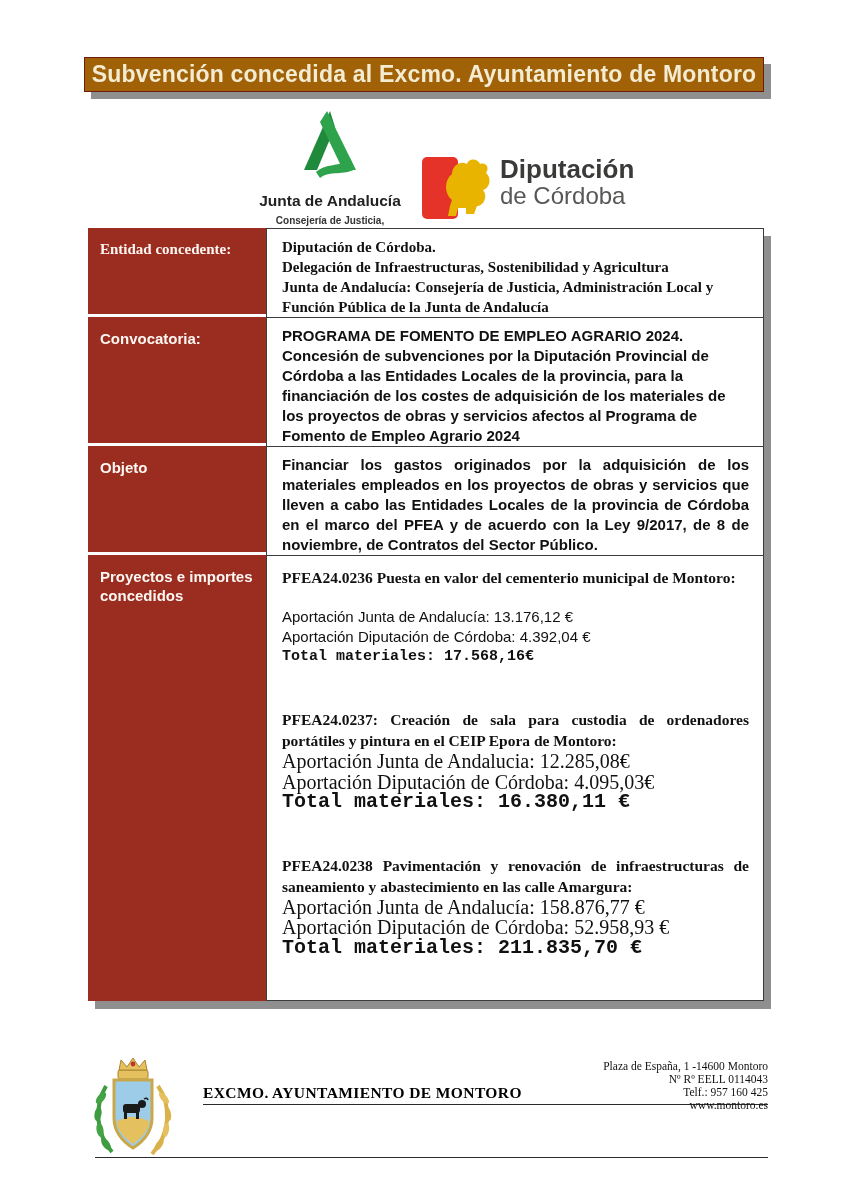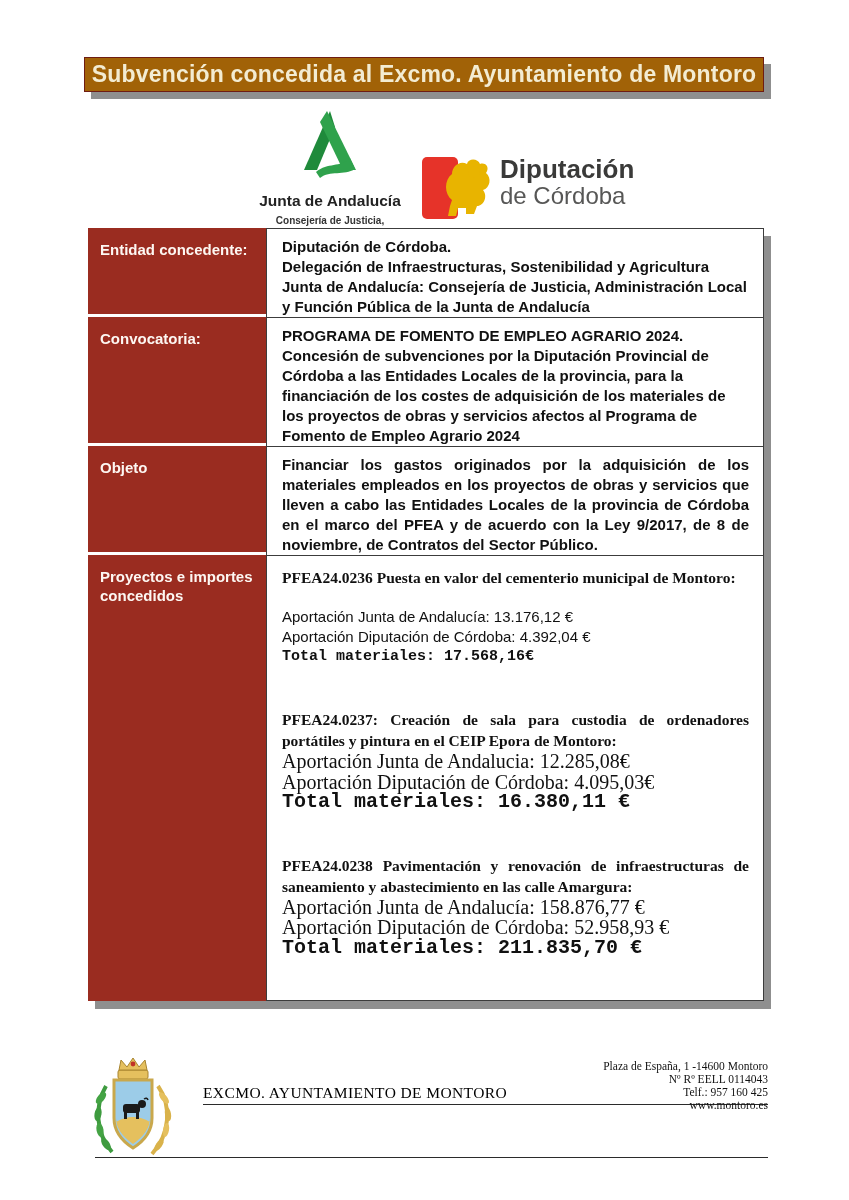--- a/index.html
+++ b/index.html
@@ -39,42 +39,42 @@
     font-weight:bold;font-size:15px;line-height:19px;
     padding:12px 10px 0 12px;border-bottom:3px solid #ffffff;flex:none;
   }
   .trow:last-child .lcell{border-bottom:none;}
   .rcell{
     flex:1;box-sizing:border-box;background:#ffffff;
     border:1px solid #3c3c3c;border-bottom:none;
     padding:8px 14px 0 15px;color:#111;
   }
   .trow:last-child .rcell{border-bottom:1px solid #3c3c3c;}
-  .r1 .lcell,.r1 .rcell{min-height:89px;}
+  .r1 .lcell,.r1 .rcell{min-height:89px;font-family:Liberation Serif, serif;}
   .r2 .lcell,.r2 .rcell{min-height:107px;}
   .r3 .lcell,.r3 .rcell{min-height:105px;}
   .r4 .lcell,.r4 .rcell{min-height:383px;}
   .b-sans{font-weight:bold;font-size:15px;line-height:20px;}
   .just{text-align:justify;}
   
   .project{margin-bottom:42px;}
   .proj-title{
     font-family:"Liberation Serif",serif;font-weight:bold;font-size:15.5px;
     line-height:21px;text-align:justify;
   }
   .p1 .proj-title{margin-bottom:19px;}
   .proj-line{font-size:15px;line-height:20px;}
   .serifline{font-family:"Liberation Serif",serif;font-size:20px;line-height:20.5px;}
   .tot{font-weight:bold;font-family:Liberation Mono, monospace;}
   .r4 .rcell{padding-top:11px;}
   
   .crest{position:absolute;left:92px;top:1056px;z-index:2;}
   .f-head{
     position:absolute;left:203px;top:1084px;font-family:"Liberation Serif",serif;
-    font-weight:normal;font-size:15.5px;letter-spacing:.4px;color:#000;
+    font-weight:bold;font-size:15.5px;letter-spacing:.4px;color:#000;
   }
   .f-rule1{position:absolute;left:203px;top:1104px;width:565px;height:1px;background:#2b2b2b;}
   .f-addr{
     position:absolute;left:468px;top:1060px;width:300px;text-align:right;
     font-family:"Liberation Serif",serif;font-size:11.5px;line-height:12.9px;color:#111;
   }
   .f-rule2{position:absolute;left:95px;top:1157px;width:673px;height:1px;background:#2b2b2b;}
 </style>
 </head>
 <body>

